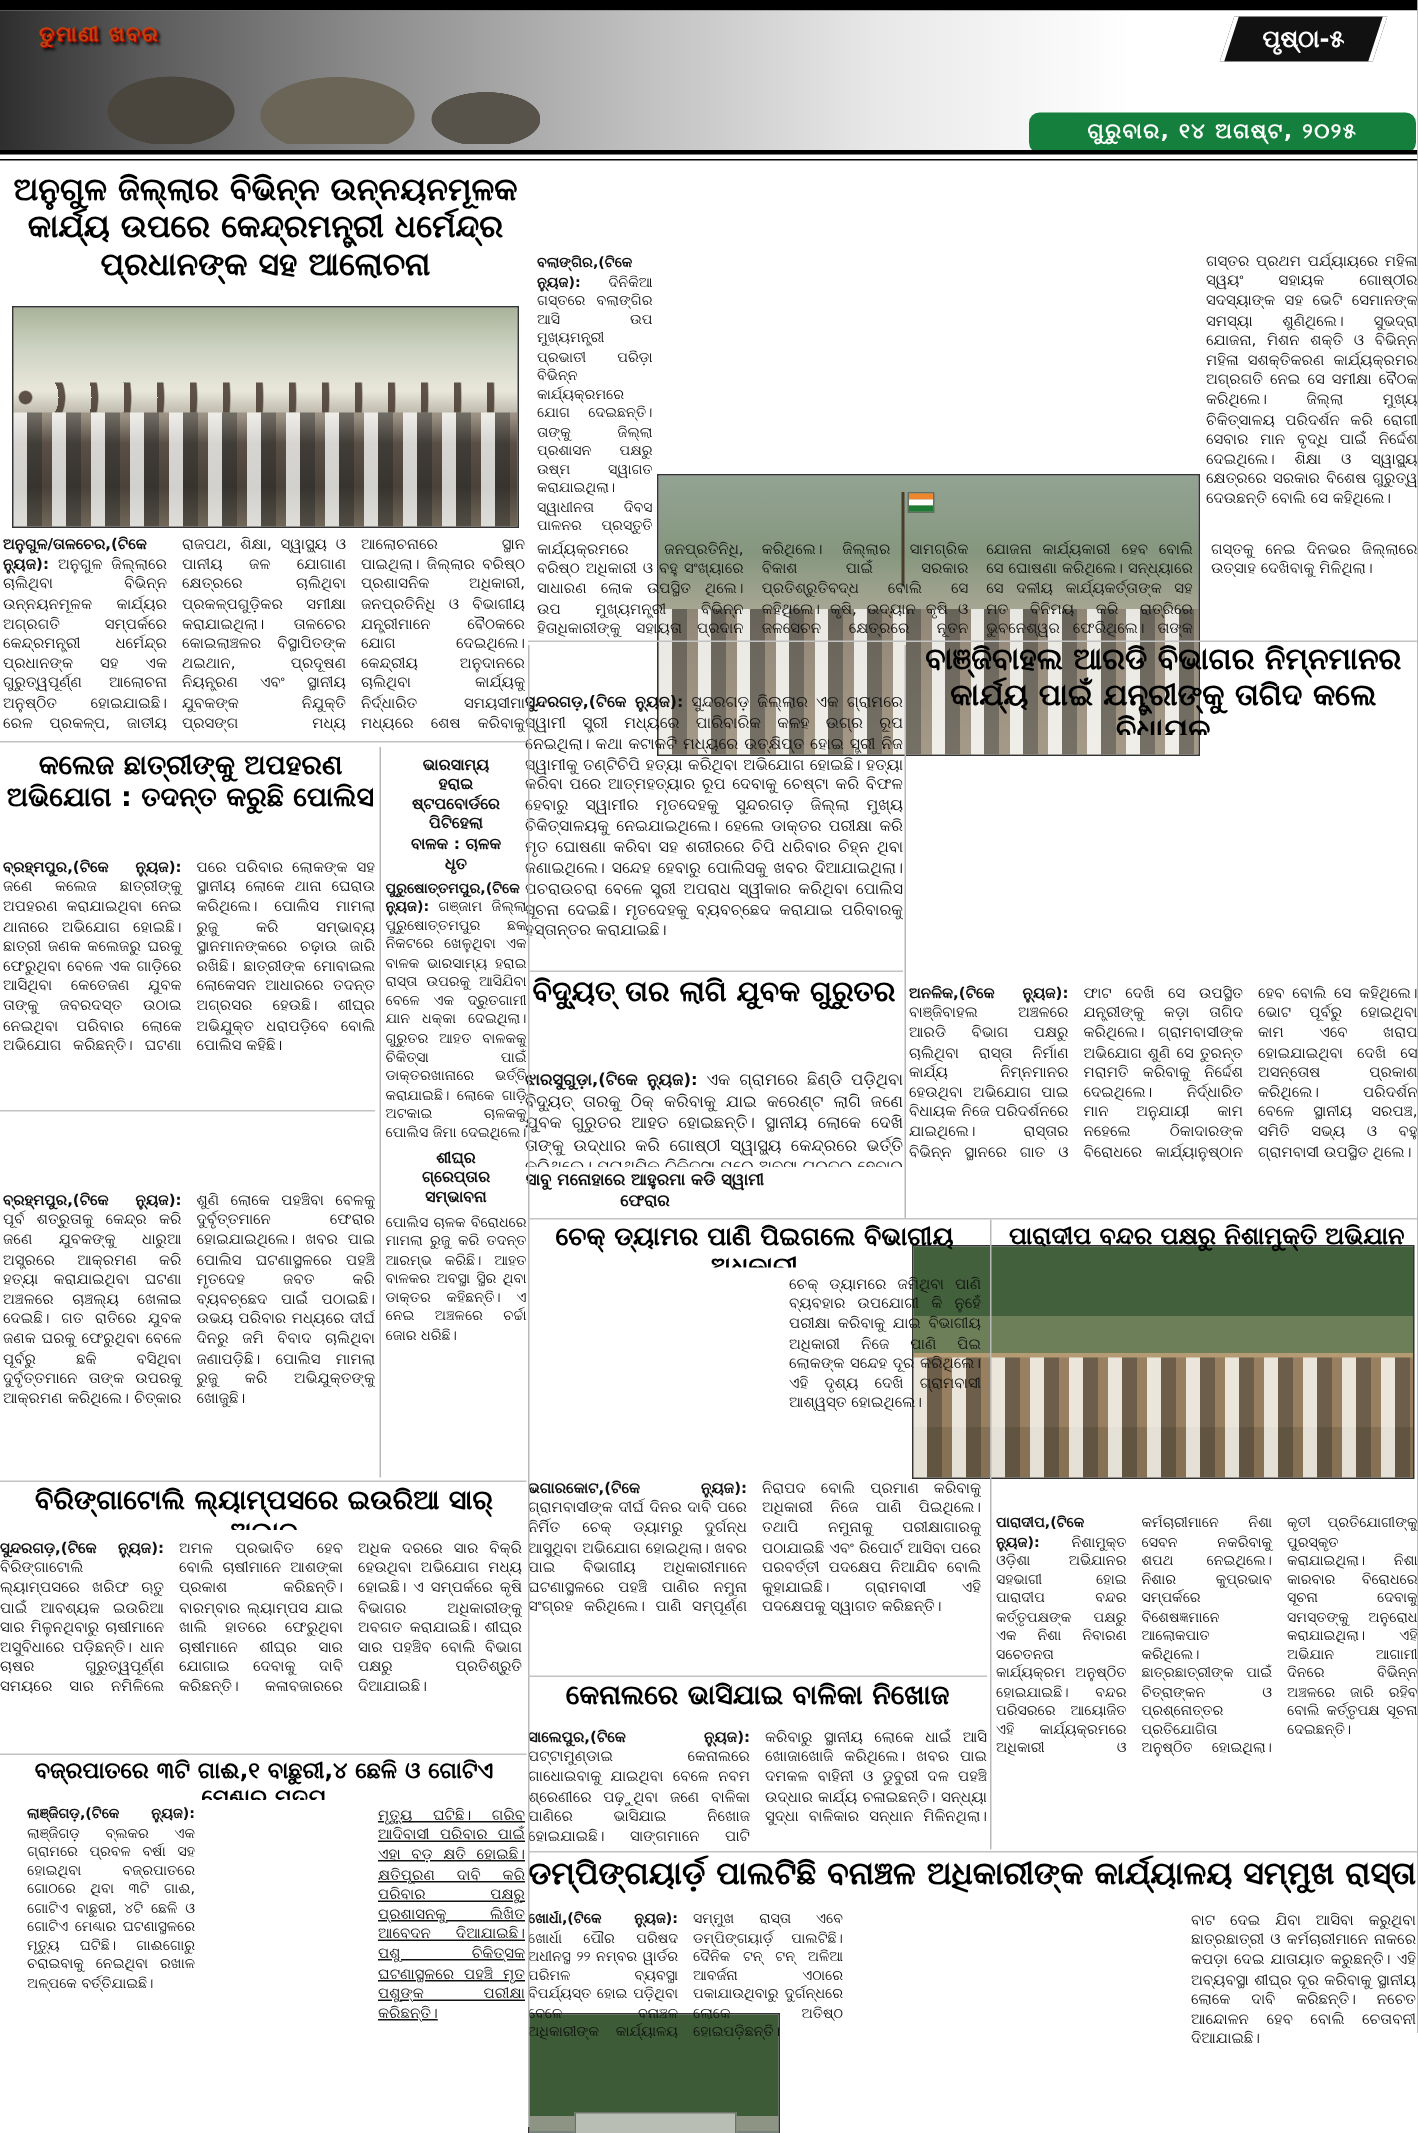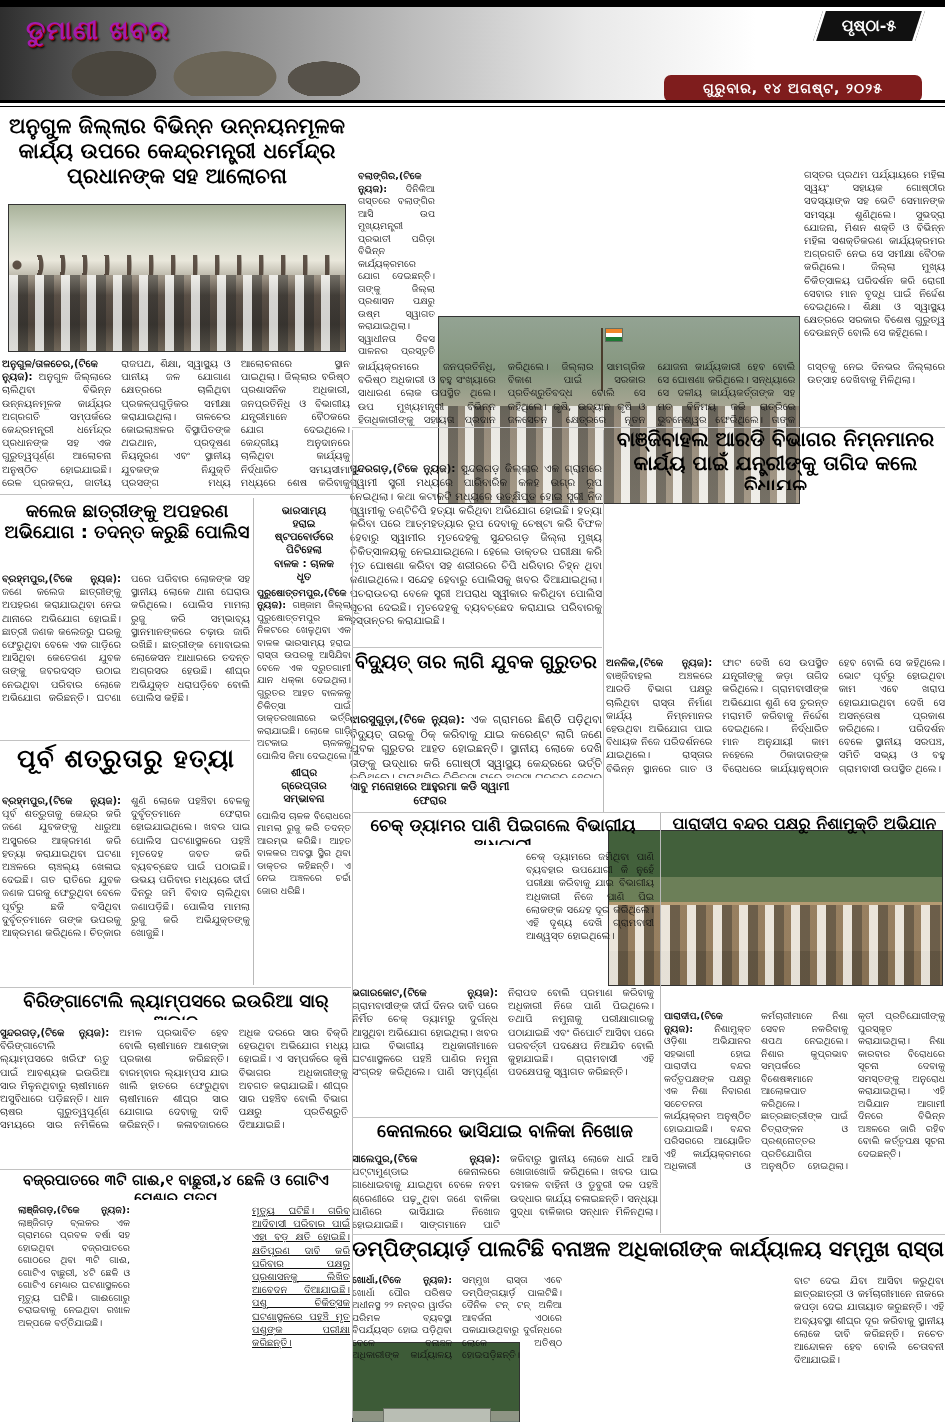--- a/index.html
+++ b/index.html
@@ -6,30 +6,30 @@
   .page{position:relative;width:945px;height:1422px;background:#fff;margin:0 auto;
         font-family:"DejaVu Sans",sans-serif;color:#111;overflow:hidden;}
   
   .masthead{position:absolute;left:0;top:0;width:945px;height:100px;border-top:7px solid #000;box-sizing:border-box;}
   .mast-photo{position:absolute;inset:0;
       background:linear-gradient(90deg,#2e2e2e 0%,#5a5a5a 10%,#8c8c8c 26%,#bdbdbd 44%,#e8e8e8 62%,#ffffff 80%);}
   .mast-hut{position:absolute;left:60px;bottom:4px;width:300px;height:55px;
       background:radial-gradient(ellipse 70px 38px at 18% 60%,#4a463e 60%,transparent 61%),
                  radial-gradient(ellipse 85px 42px at 55% 65%,#6b6557 60%,transparent 61%),
                  radial-gradient(ellipse 60px 30px at 88% 70%,#57524a 60%,transparent 61%);}
-  .logo{position:absolute;left:26px;top:8px;font-size:26px;font-weight:bold;color:#a21caf;
+  .logo{position:absolute;left:26px;top:8px;font-size:14px;font-weight:bold;color:#c2410c;
         text-shadow:1px 1px 0 #a00,2px 2px 2px #000;letter-spacing:1px;}
   .section-title{position:absolute;left:300px;top:44px;width:300px;text-align:center;
         font-size:42px;font-weight:bold;color:#fff;-webkit-text-stroke:2px #000;
         text-shadow:-2px -2px 0 #000,2px -2px 0 #000,-2px 2px 0 #000,2px 2px 0 #000,0 3px 4px #555;}
   .page-label{position:absolute;left:818px;top:4px;width:96px;height:30px;background:#111;
         transform:skewX(-18deg);border-left:3px solid #fff;border-right:3px solid #fff;}
   .page-label span{display:block;transform:skewX(18deg);color:#fff;font-weight:bold;
         font-size:16px;text-align:center;line-height:30px;}
-  .date-bar{position:absolute;left:664px;top:68px;width:258px;height:27px;background:#7f1d1d;
+  .date-bar{position:absolute;left:686px;top:68px;width:258px;height:27px;background:#15803d;
         border-radius:7px;color:#fff;font-weight:bold;font-size:14px;text-align:center;line-height:27px;letter-spacing:1px;}
   .mast-rule1{position:absolute;left:0;top:100px;width:945px;height:3px;background:#000;}
   .mast-rule2{position:absolute;left:0;top:106px;width:945px;height:1px;background:#000;}
   
   .blk{position:absolute;box-sizing:border-box;overflow:hidden;}
   .hl{font-weight:bold;text-align:center;line-height:1.18;color:#000;margin:0;}
   .bodytext{font-size:10px;line-height:1.32;text-align:justify;margin:0;
         word-break:break-word;hyphens:auto;}
   .dl{font-weight:bold;}
   .cols2{column-count:2;column-gap:10px;}
@@ -109,23 +109,20 @@
   </div>
 
   <div class="blk" style="left:257px;top:500px;width:94px;height:485px;">
     <h3 class="subhead" style="font-size:10.5px;">ଭାରସାମ୍ୟ ହରାଇ ଷ୍ଟପବୋର୍ଡରେ ପିଟିହେଲା ବାଳକ : ଚାଳକ ଧୃତ</h3>
     <p class="bodytext" style="font-size:9.5px;"><span class="dl">ପୁରୁଷୋତ୍ତମପୁର,(ଟିକେ ନ୍ୟୁଜ):</span>
       <span>ଗଞ୍ଜାମ ଜିଲ୍ଲା ପୁରୁଷୋତ୍ତମପୁର ଛକ ନିକଟରେ ଖେଳୁଥିବା ଏକ ବାଳକ ଭାରସାମ୍ୟ ହରାଇ ରାସ୍ତା ଉପରକୁ ଆସିଯିବା ବେଳେ ଏକ ଦ୍ରୁତଗାମୀ ଯାନ ଧକ୍କା ଦେଇଥିଲା। ଗୁରୁତର ଆହତ ବାଳକକୁ ଚିକିତ୍ସା ପାଇଁ ଡାକ୍ତରଖାନାରେ ଭର୍ତ୍ତି କରାଯାଇଛି। ଲୋକେ ଗାଡ଼ି ଅଟକାଇ ଚାଳକକୁ ପୋଲିସ ଜିମା ଦେଇଥିଲେ।</span></p>
     <h4 class="subhead" style="font-size:10.5px;">ଶୀଘ୍ର ଗ୍ରେପ୍ତାର ସମ୍ଭାବନା</h4>
     <p class="bodytext" style="font-size:9.5px;">ପୋଲିସ ଚାଳକ ବିରୋଧରେ ମାମଲା ରୁଜୁ କରି ତଦନ୍ତ ଆରମ୍ଭ କରିଛି। ଆହତ ବାଳକର ଅବସ୍ଥା ସ୍ଥିର ଥିବା ଡାକ୍ତର କହିଛନ୍ତି। ଏ ନେଇ ଅଞ୍ଚଳରେ ଚର୍ଚ୍ଚା ଜୋର ଧରିଛି।</p>
   </div>
 
-  <div class="blk" style="left:4px;top:744px;width:244px;height:44px;">
-    <h2 class="hl" style="font-size:25px;letter-spacing:1px;">ପୂର୍ବ ଶତ୍ରୁତାରୁ ହତ୍ୟା</h2>
-  </div>
   <div class="blk cols2" style="left:2px;top:794px;width:248px;height:190px;">
     <p class="bodytext"><span class="dl">ବ୍ରହ୍ମପୁର,(ଟିକେ ନ୍ୟୁଜ):</span>
       <span>ପୂର୍ବ ଶତ୍ରୁତାକୁ କେନ୍ଦ୍ର କରି ଜଣେ ଯୁବକଙ୍କୁ ଧାରୁଆ ଅସ୍ତ୍ରରେ ଆକ୍ରମଣ କରି ହତ୍ୟା କରାଯାଇଥିବା ଘଟଣା ଅଞ୍ଚଳରେ ଚାଞ୍ଚଲ୍ୟ ଖେଳାଇ ଦେଇଛି। ଗତ ରାତିରେ ଯୁବକ ଜଣକ ଘରକୁ ଫେରୁଥିବା ବେଳେ ପୂର୍ବରୁ ଛକି ବସିଥିବା ଦୁର୍ବୃତ୍ତମାନେ ତାଙ୍କ ଉପରକୁ ଆକ୍ରମଣ କରିଥିଲେ। ଚିତ୍କାର ଶୁଣି ଲୋକେ ପହଞ୍ଚିବା ବେଳକୁ ଦୁର୍ବୃତ୍ତମାନେ ଫେରାର ହୋଇଯାଇଥିଲେ। ଖବର ପାଇ ପୋଲିସ ଘଟଣାସ୍ଥଳରେ ପହଞ୍ଚି ମୃତଦେହ ଜବତ କରି ବ୍ୟବଚ୍ଛେଦ ପାଇଁ ପଠାଇଛି। ଉଭୟ ପରିବାର ମଧ୍ୟରେ ଦୀର୍ଘ ଦିନରୁ ଜମି ବିବାଦ ଚାଲିଥିବା ଜଣାପଡ଼ିଛି। ପୋଲିସ ମାମଲା ରୁଜୁ କରି ଅଭିଯୁକ୍ତଙ୍କୁ ଖୋଜୁଛି।</span></p>
   </div>
 
   <div class="blk" style="left:350px;top:430px;width:252px;height:28px;">
     <h2 class="hl" style="font-size:16px;margin-top:39px;">ସ୍ୱାମୀର ତଣ୍ଟିଚିପି ହତ୍ୟା କଲା ସ୍ତ୍ରୀ</h2>
   </div>
   <div class="blk" style="left:350px;top:462px;width:252px;height:184px;">
     <p class="bodytext" style="font-size:10.5px;"><span class="dl">ସୁନ୍ଦରଗଡ଼,(ଟିକେ ନ୍ୟୁଜ):</span>

